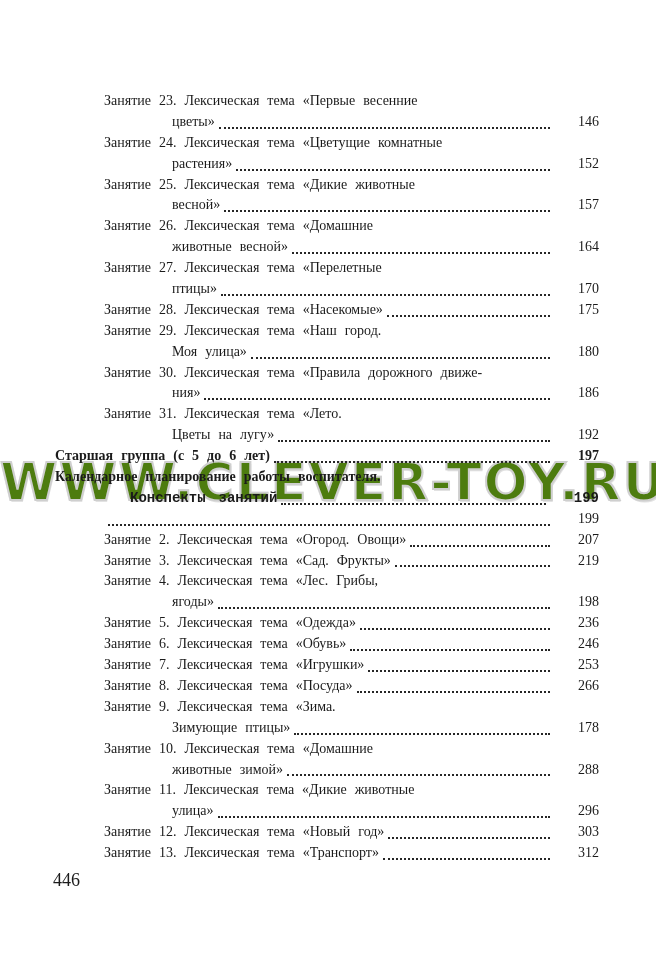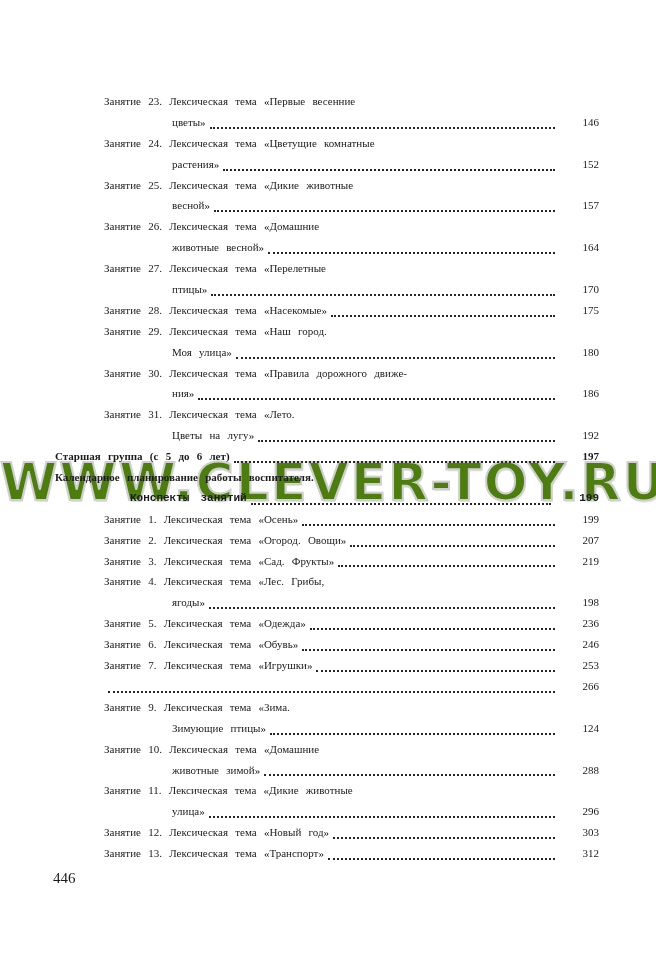--- a/index.html
+++ b/index.html
@@ -49,21 +49,21 @@
     top: 91px;
     left: 0;
     right: 0;
     z-index: 1;
   }
   .toc-line {
     display: flex;
     height: 20.9px;
     line-height: 20.9px;
     margin-right: 57px;
-    font-size: 11px;
+    font-size: 14px;
   }
   .t-entry   { margin-left: 104px; }
   .t-cont    { margin-left: 172px; }
   .t-section { margin-left: 55px;  font-weight: bold; }
   .t-subsection { margin-left: 130px; font-weight: bold; font-family: Liberation Mono, monospace; }
   .toc-text {
     white-space: nowrap;
     word-spacing: 4.5px;
   }
   .leader {
@@ -75,21 +75,21 @@
   }
   .toc-page {
     white-space: nowrap;
     margin-left: 27px;
   }
   
   .folio {
     position: absolute;
     left: 53px;
     top: 870px;
-    font-size: 15px;
+    font-size: 18px;
     z-index: 1;
   }
 </style>
 </head>
 <body>
 
 <div class="page">
 
   <div class="watermark watermark-mid">WWW.CLEVER-TOY.RU</div>
 
@@ -199,21 +199,20 @@
 
   </div>
 
   <div class="toc-line t-subsection">
     <span class="toc-text">Конспекты занятий</span>
     <span class="leader"></span>
     <span class="toc-page">199</span>
   </div>
 
   <div class="toc-line t-entry">
-    <span class="toc-text">Занятие 1. Лексическая тема «Осень»</span>
     <span class="leader"></span>
     <span class="toc-page">199</span>
   </div>
 
   <div class="toc-line t-entry">
     <span class="toc-text">Занятие 2. Лексическая тема «Огород. Овощи»</span>
     <span class="leader"></span>
     <span class="toc-page">207</span>
   </div>
 
@@ -246,33 +245,34 @@
     <span class="toc-page">246</span>
   </div>
 
   <div class="toc-line t-entry">
     <span class="toc-text">Занятие 7. Лексическая тема «Игрушки»</span>
     <span class="leader"></span>
     <span class="toc-page">253</span>
   </div>
 
   <div class="toc-line t-entry">
+    <span class="toc-text">Занятие 8. Лексическая тема «Посуда»</span>
     <span class="leader"></span>
     <span class="toc-page">266</span>
   </div>
 
   <div class="toc-line t-entry">
     <span class="toc-text">Занятие 9. Лексическая тема «Зима.</span>
 
   </div>
 
   <div class="toc-line t-cont">
     <span class="toc-text">Зимующие птицы»</span>
     <span class="leader"></span>
-    <span class="toc-page">124</span>
+    <span class="toc-page">178</span>
   </div>
 
   <div class="toc-line t-entry">
     <span class="toc-text">Занятие 10. Лексическая тема «Домашние</span>
 
   </div>
 
   <div class="toc-line t-cont">
     <span class="toc-text">животные зимой»</span>
     <span class="leader"></span>

